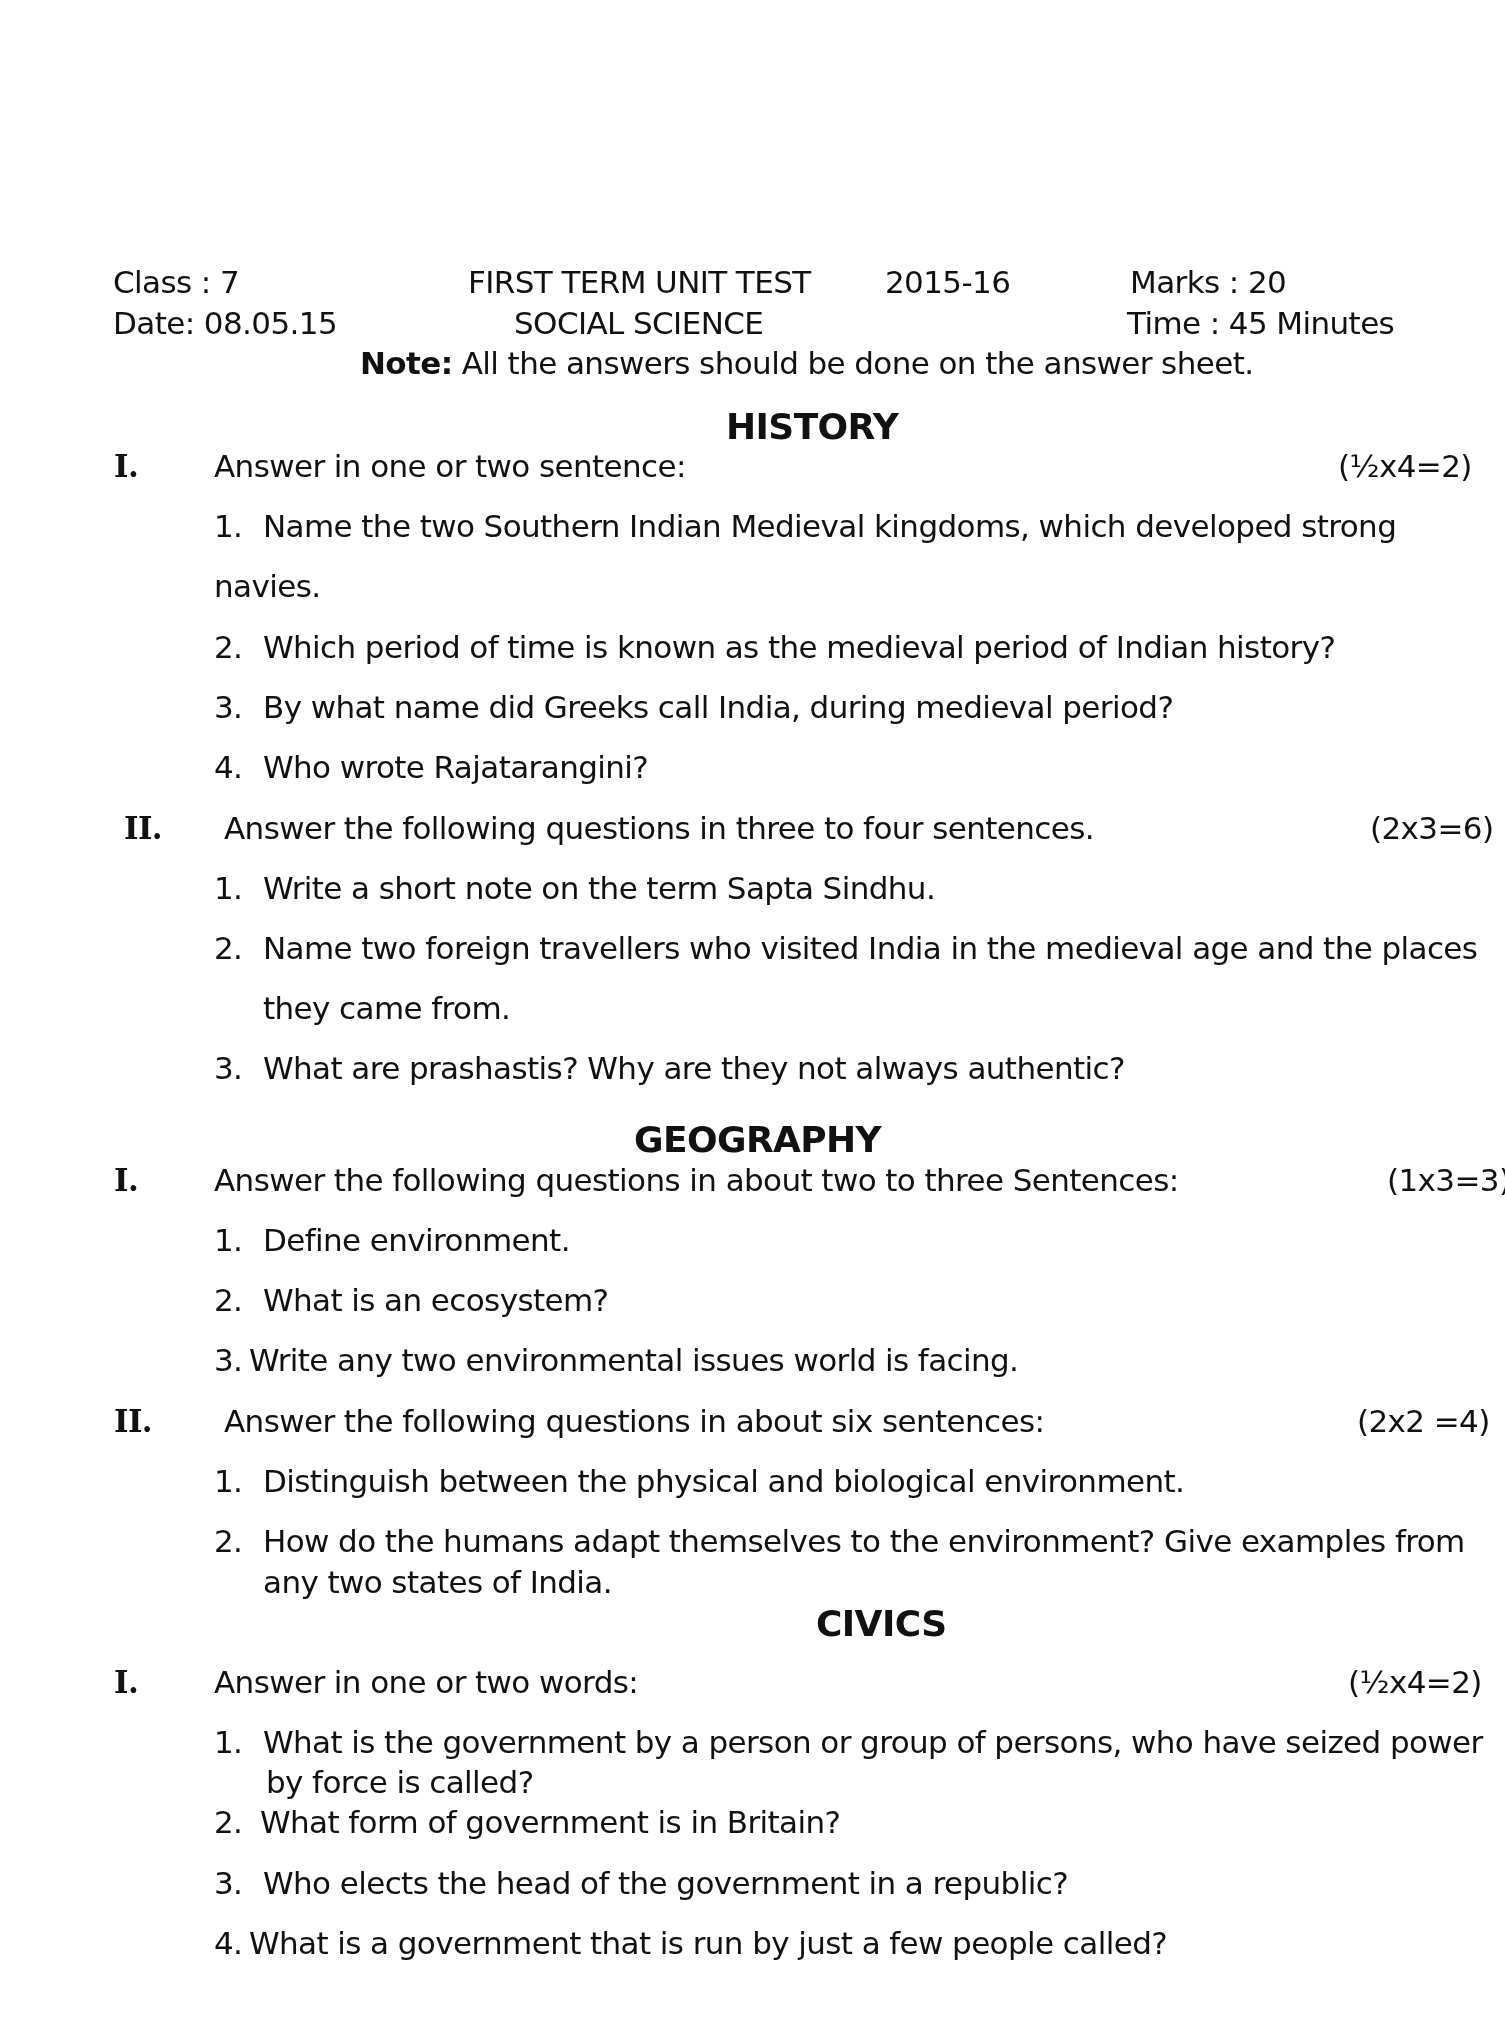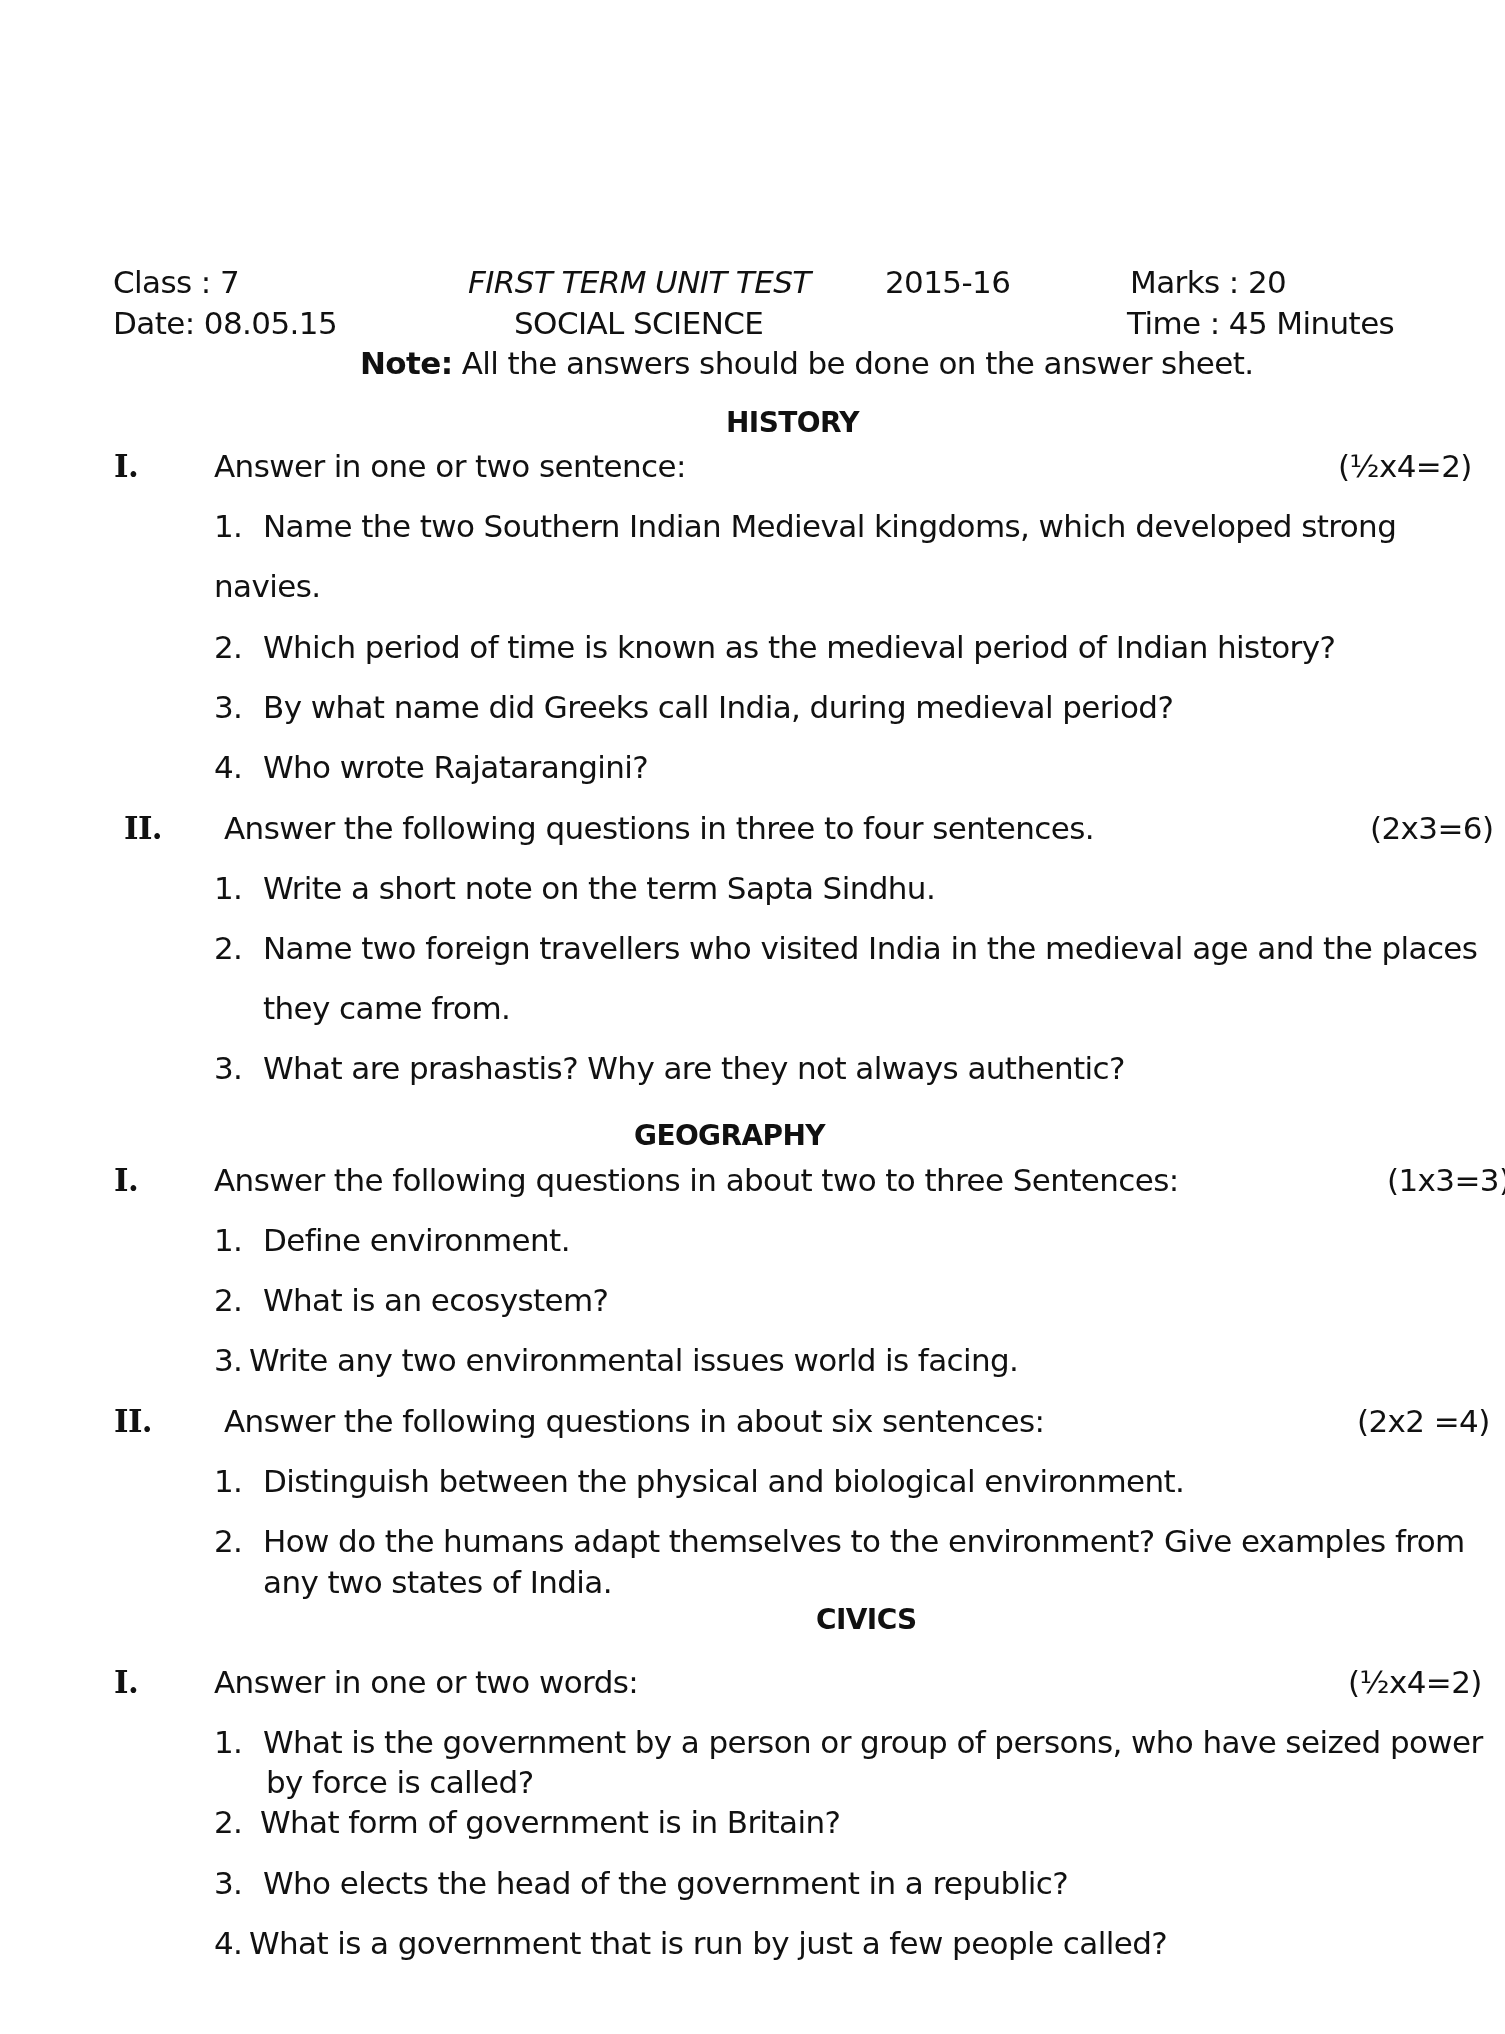--- a/index.html
+++ b/index.html
@@ -3,30 +3,30 @@
 <meta charset="utf-8">
 <style>
   html, body { margin: 0; padding: 0; background: #ffffff; }
   body {
     width: 1505px; height: 2034px; position: relative; overflow: hidden;
     font-family: "DejaVu Sans", sans-serif; color: #111111;
   }
   .page { position: absolute; left: 0; top: 0; width: 1505px; height: 1730px; }
   .t { position: absolute; font-size: 31px; line-height: 1; white-space: nowrap; letter-spacing: -0.6px; }
   .b { font-weight: bold; }
-  .heading { font-weight: bold; font-size: 28px; }
+  .heading { font-weight: bold; font-size: 36px; }
   .roman { font-family: "DejaVu Serif", serif; font-weight: bold; font-size: 31px; }
 </style>
 </head>
 <body>
 
 <div class="page">
 
   <div class="t" style="left:113px; top:267px;">Class : 7</div>
-  <div class="t" style="left:468px; top:267px;font-style:italic;">FIRST TERM UNIT TEST</div>
+  <div class="t" style="left:468px; top:267px;">FIRST TERM UNIT TEST</div>
   <div class="t" style="left:857px; top:267px;margin-left:28px;">2015-16</div>
   <div class="t" style="left:1130px; top:267px;">Marks : 20</div>
 
   <div class="t" style="left:113px; top:308px;">Date: 08.05.15</div>
   <div class="t" style="left:514px; top:308px;">SOCIAL SCIENCE</div>
   <div class="t" style="left:1127px; top:308px;">Time : 45 Minutes</div>
 
   <div class="t" style="left:360px; top:348px;">
     <span class="b">Note:</span><span> All the answers should be done on the answer sheet.</span>
   </div>

